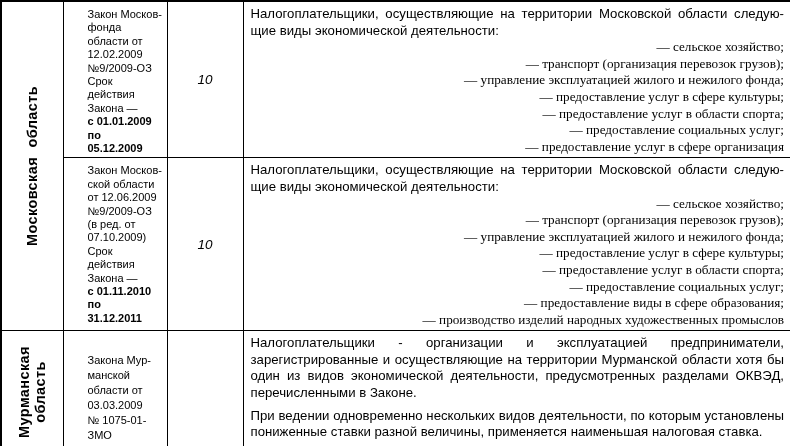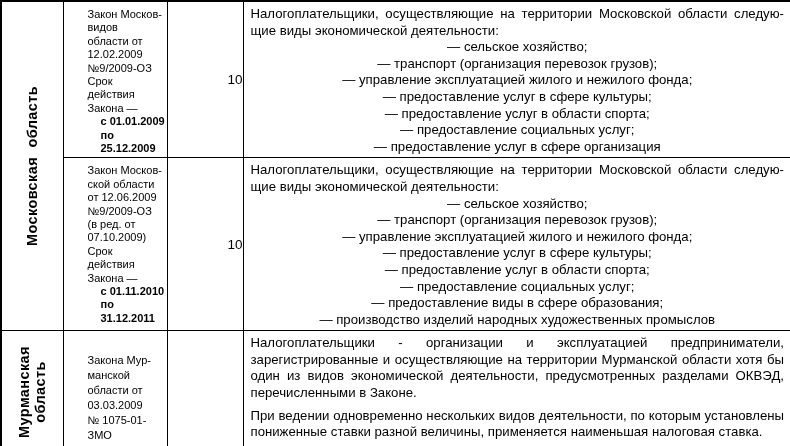--- a/index.html
+++ b/index.html
@@ -38,72 +38,73 @@
   .vlabel.one-line { white-space: nowrap; word-spacing: 5px; }
   .vlabel.two-line { white-space: nowrap; text-align: center; line-height: 15.5px; }
 
   
   td.law {
     padding: 6px 2px 0 24px;
     font-size: 11px;
     line-height: 13.4px;
   }
   td.law div { white-space: nowrap; }
-  .law-bold { font-weight: bold; margin-left: 13px; }
+  .law-bold { font-weight: bold; }
   td.law-low { padding-top: 22px; line-height: 15px; }
 
   
   td.rate {
     vertical-align: middle;
-    text-align: right;
+    text-align: center;
     font-size: 13.5px;
+    font-style: italic;
   }
 
   
   td.desc {
     padding: 4px 6px 2px 7px;
     font-size: 13.2px;
     line-height: 16.6px;
     text-align: justify;
   }
   td.desc p { margin: 0; }
   td.desc p + p { margin-top: 6px; }
-  .activities div { text-align: center; }
+  .activities div { text-align: right; font-family: Liberation Serif, serif; }
 </style>
 </head>
 <body>
 
 <div class="page">
   <table class="lawtbl">
     <colgroup>
       <col style="width:62px">
       <col style="width:104px">
       <col style="width:76px">
       <col style="width:548px">
     </colgroup>
     <tbody>
       <tr style="height:151px">
         <td class="region" rowspan="2">
           <div class="vlabel one-line">Московская область</div>
         </td>
         <td class="law">
           <div>
               <div>Закон Москов-</div>
-              <div>видов</div>
+              <div>фонда</div>
               <div>области от</div>
               <div>12.02.2009</div>
               <div>№9/2009-ОЗ</div>
               <div>Срок</div>
               <div>действия</div>
               <div>Закона —</div>
             </div>
           <div class="law-bold">
               <div>с 01.01.2009</div>
               <div>по</div>
-              <div>25.12.2009</div>
+              <div>05.12.2009</div>
             </div>
         </td>
         <td class="rate">
           <span>10</span>
         </td>
         <td class="desc">
           <p>Налогоплательщики, осуществляющие на территории Московской области следую­щие виды экономической деятельности:</p>
           <div class="activities">
               <div>— сельское хозяйство;</div>
               <div>— транспорт (организация перевозок грузов);</div>

